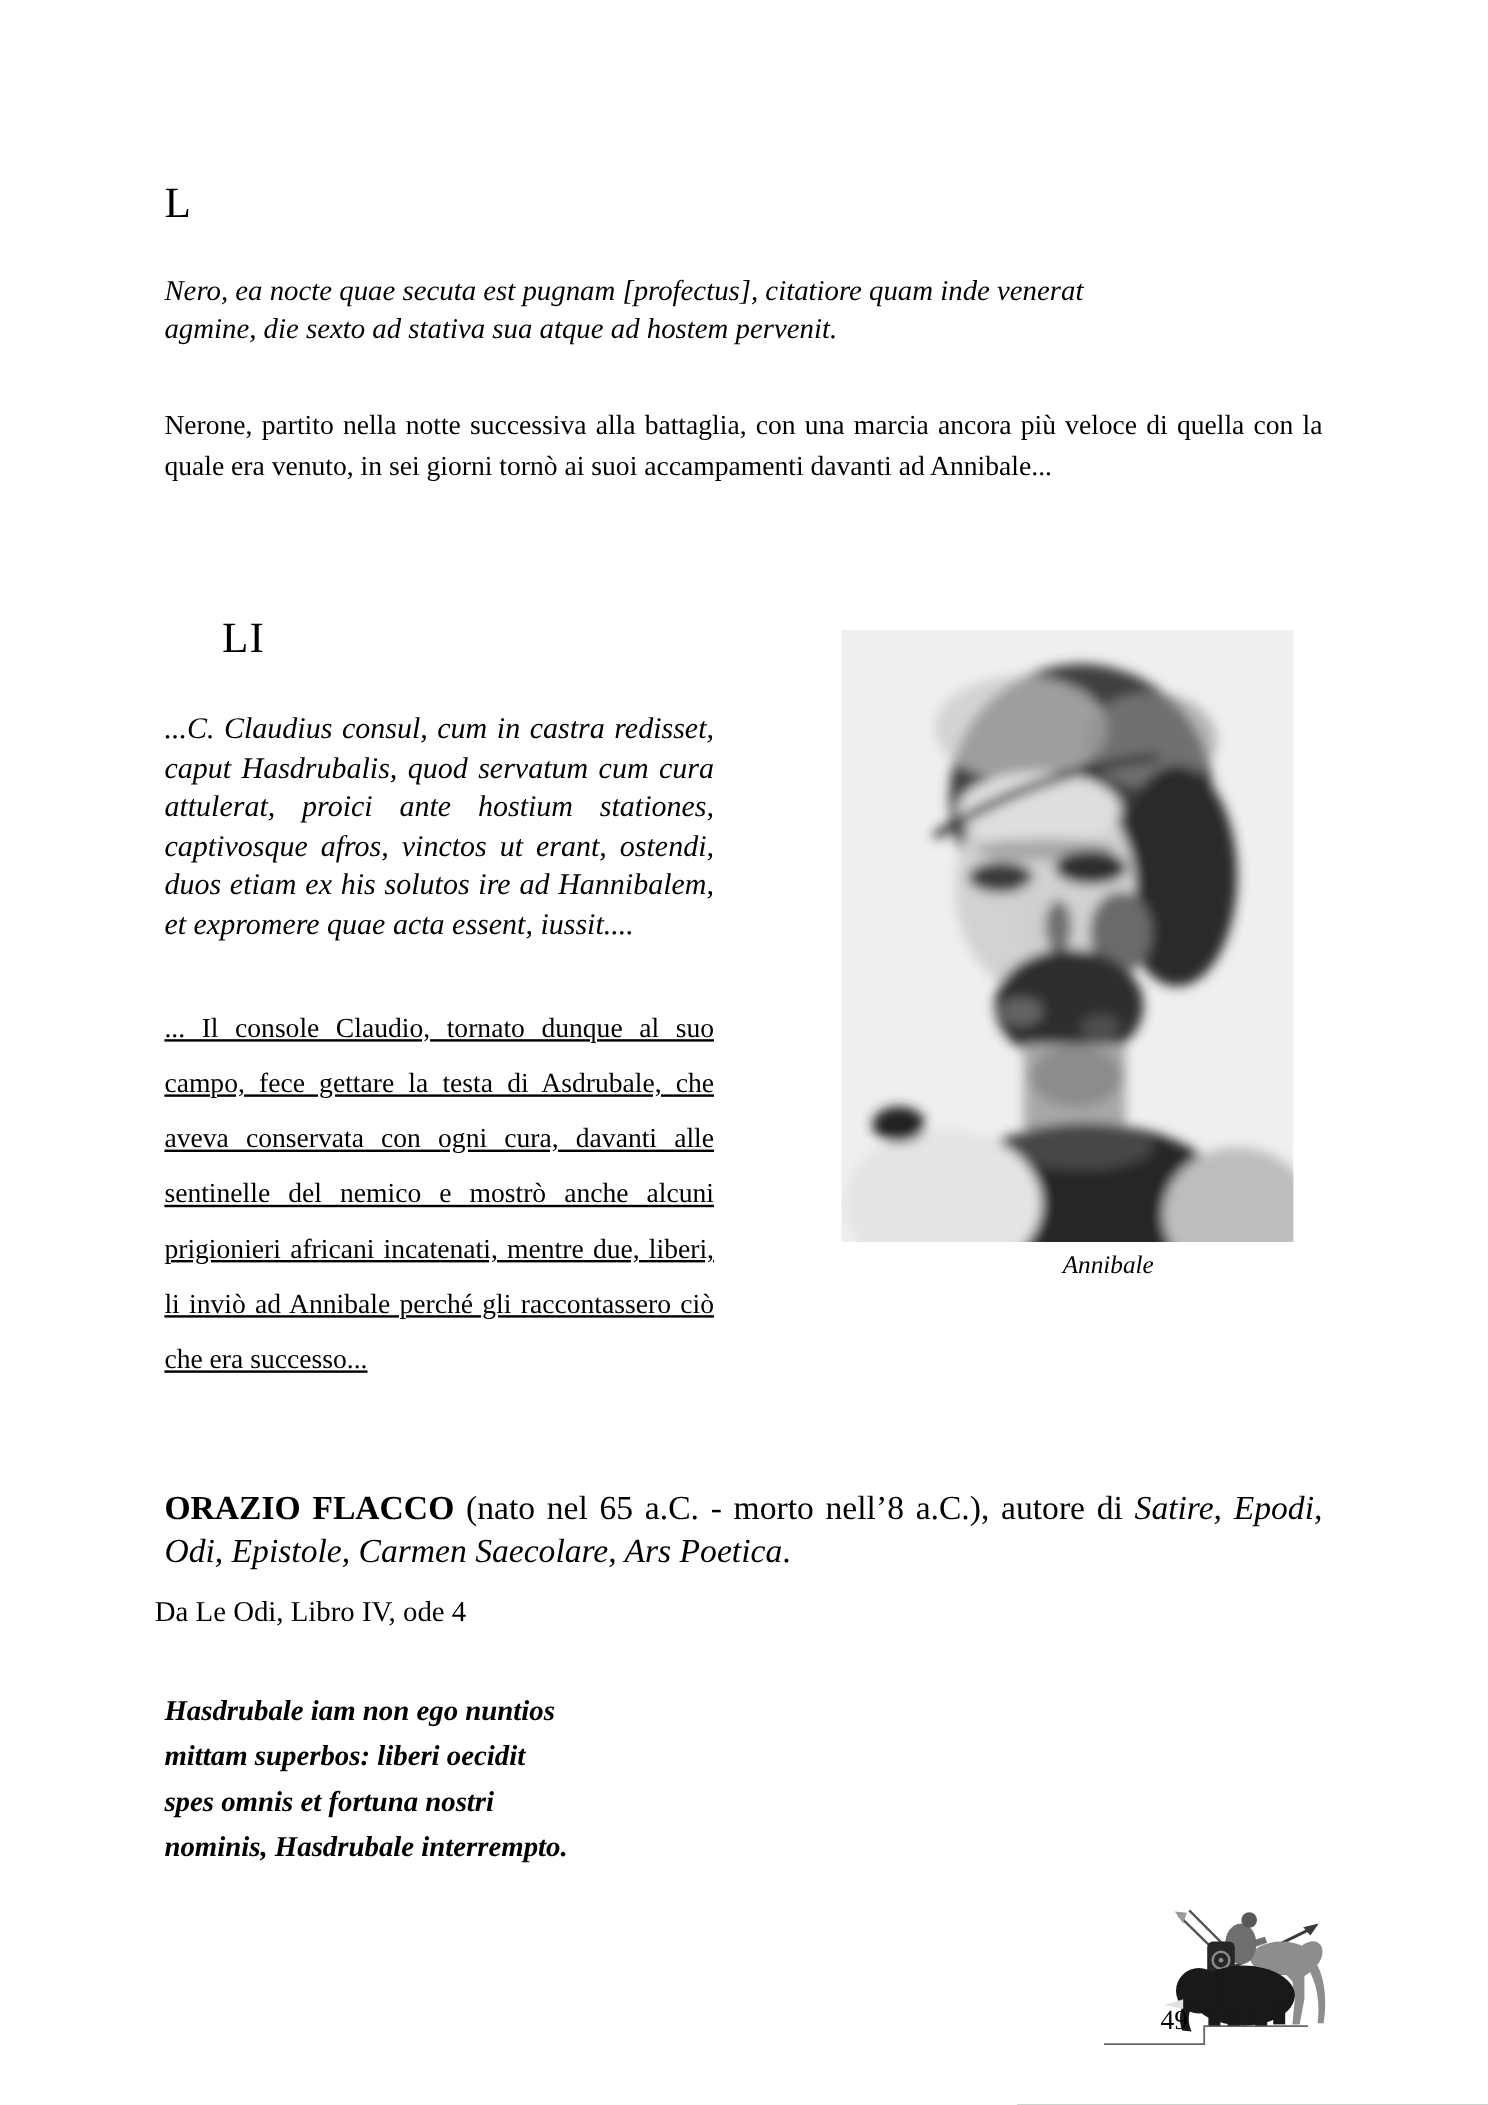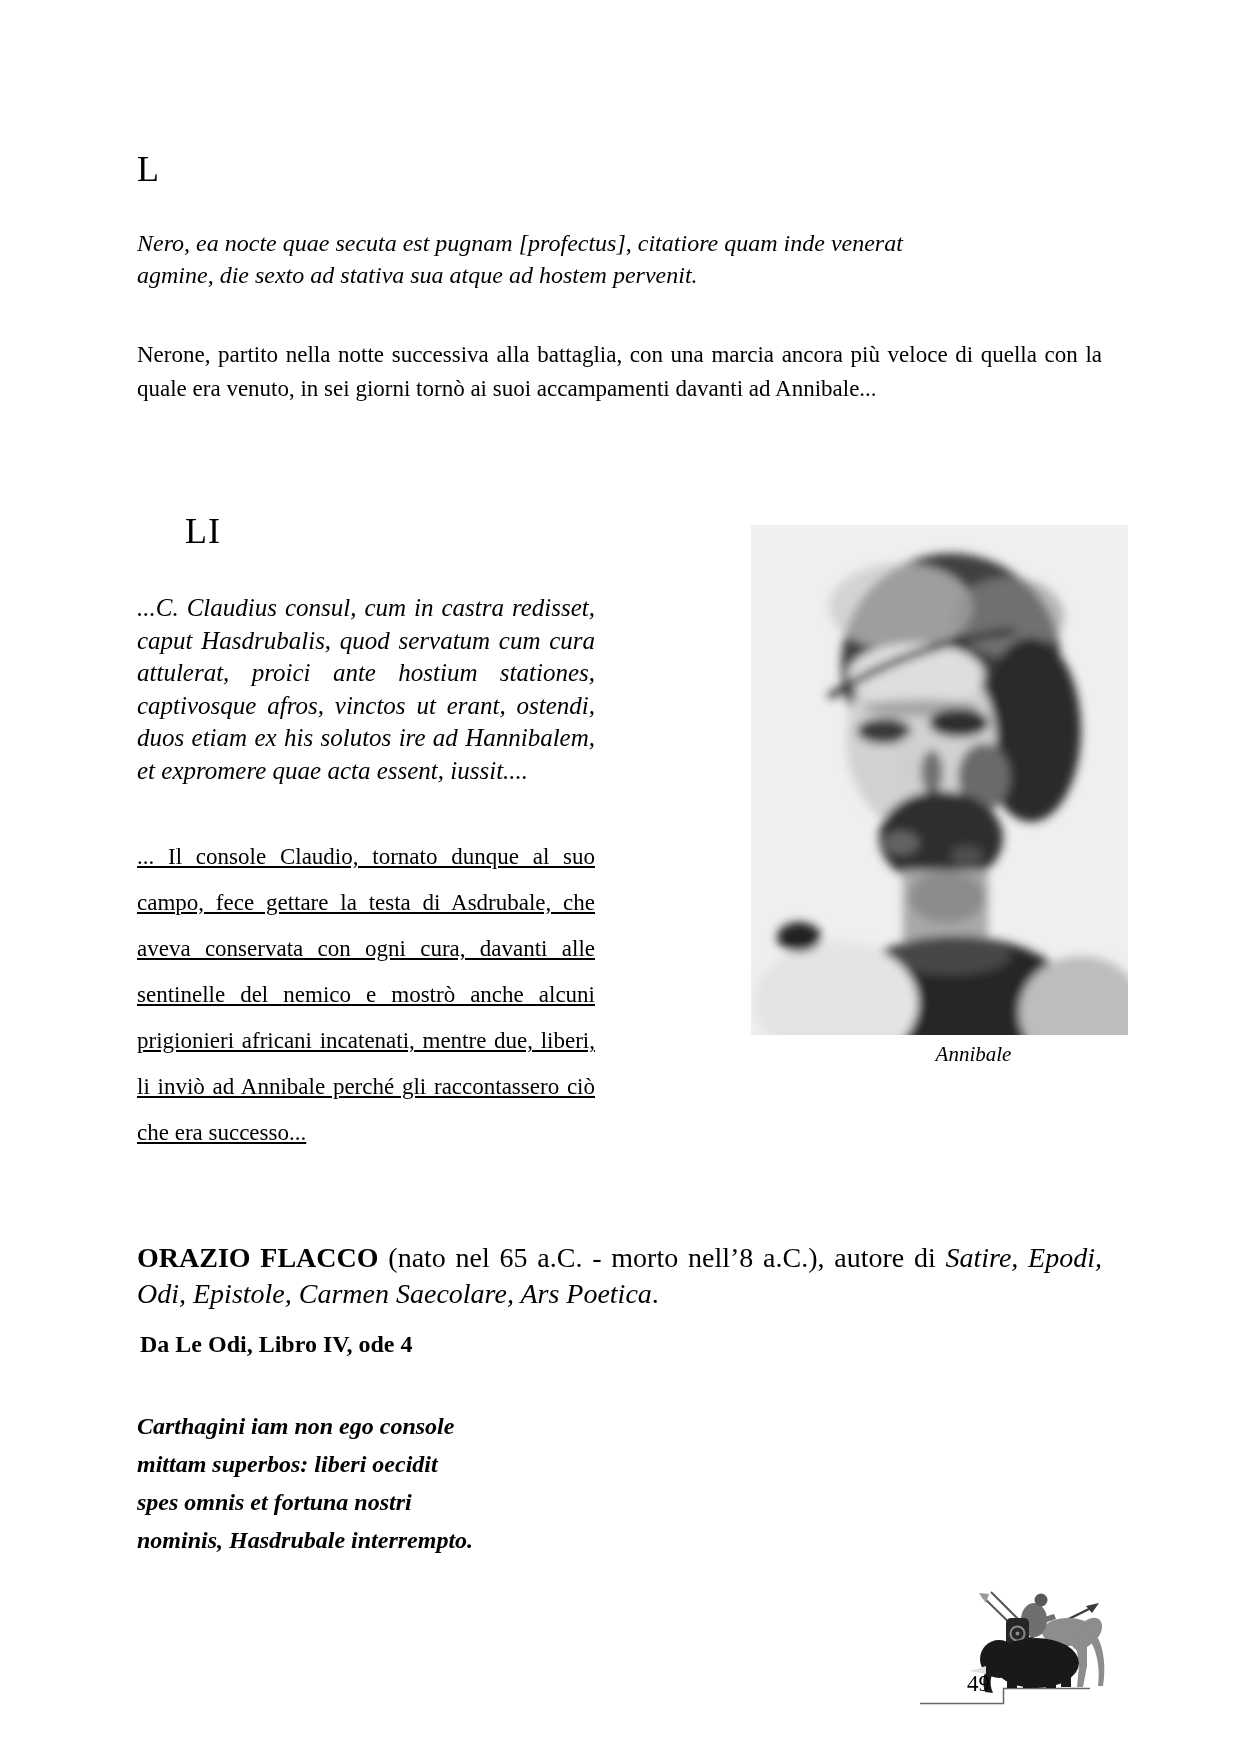--- a/index.html
+++ b/index.html
@@ -26,32 +26,32 @@
   }
   #heading-li { left: 137px; top: 510px; margin-left: 48px; }
   #latin2 {
     left: 137px; top: 592px; width: 458px;
     font-style: italic; font-size: 25px; line-height: 32.5px; text-align: justify;
   }
   #trans2 {
     left: 137px; top: 834px; width: 458px;
     font-size: 23px; line-height: 46px; text-align: justify; text-decoration: underline;
   }
-  #bust-figure { left: 751px; top: 525px; width: 445px; margin: 0; }
+  #bust-figure { left: 701px; top: 525px; width: 445px; margin: 0; }
   #bust-figure svg { display: block; }
   #bust-caption {
     text-align: center; font-style: italic; font-size: 21px; margin-top: 7px;
   }
   #orazio {
     left: 137px; top: 1240px; width: 965px; margin: 0;
     font-size: 28px; line-height: 36px; text-align: justify;
   }
   #orazio .b { font-weight: bold; }
   #orazio .i { font-style: italic; }
-  #source-line { left: 140px; top: 1331px; font-size: 24px; font-weight: bold; }
+  #source-line { left: 129px; top: 1331px; font-size: 24px; }
   #poem {
     left: 137px; top: 1407px; font-size: 24px; line-height: 38px;
     font-weight: bold; font-style: italic;
   }
   #footer-art { left: 900px; top: 1570px; width: 280px; height: 140px; }
   #page-number { left: 933px; top: 1671px; font-size: 23px; margin-left: 34px; }
 </style>
 </head>
 <body>
 
@@ -118,21 +118,21 @@
       </g>
     </svg>
     <figcaption id="bust-caption">Annibale</figcaption>
   </figure>
 
   <p id="orazio" class="abs"><span class="b">ORAZIO FLACCO</span><span> (nato nel 65 a.C. - morto nell’8 a.C.), autore di </span><span class="i">Satire, Epodi, Odi, Epistole, Carmen Saecolare, Ars Poetica</span><span>.</span></p>
 
   <div id="source-line" class="abs">Da Le Odi, Libro IV, ode 4</div>
 
   <div id="poem" class="abs">
-    <div>Carthagini iam non ego console</div>
+    <div>Hasdrubale iam non ego nuntios</div>
     <div>mittam superbos: liberi oecidit</div>
     <div>spes omnis et fortuna nostri</div>
     <div>nominis, Hasdrubale interrempto.</div>
   </div>
 
   <div id="footer-art" class="abs">
     <svg width="280" height="140" viewBox="0 0 280 140" role="img">
 
       <path d="M20 133.5 H103.5 V118.5 H190" stroke="#666666" stroke-width="1.5" fill="none"></path>
 

